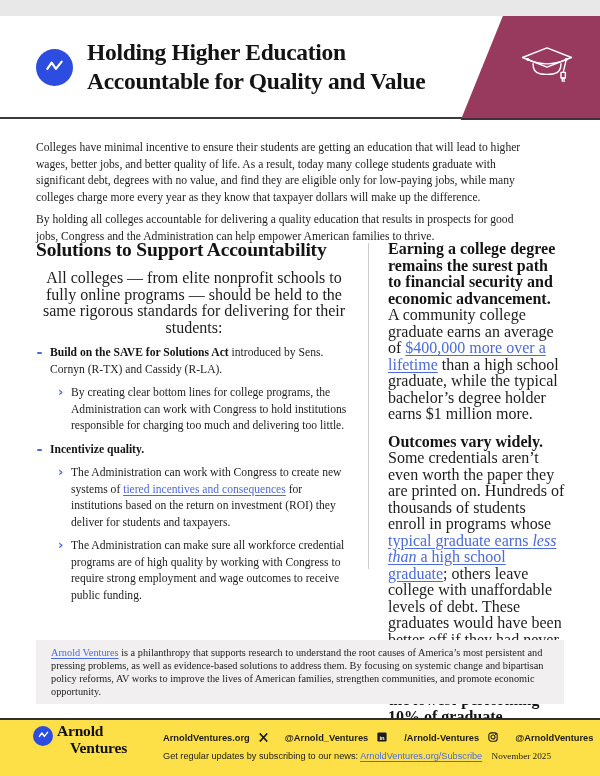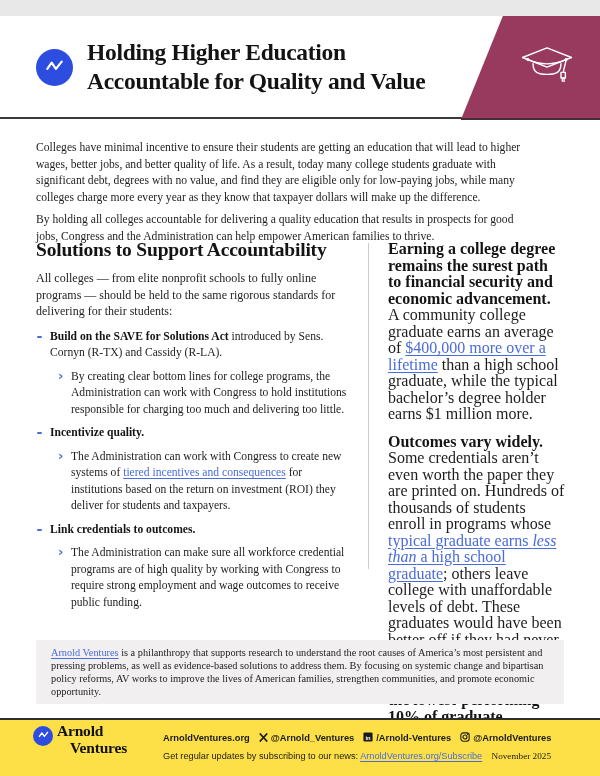--- a/index.html
+++ b/index.html
@@ -24,21 +24,21 @@
   .intro p + p{margin-top:6px;}
 
   
   .columns{position:absolute;left:36px;top:222px;width:528px;height:340px;}
   .left-col{position:absolute;left:0;top:0;width:316px;}
   .col-divider{position:absolute;left:332px;top:5px;width:1px;height:326px;background:#cccccc;}
   .right-col{position:absolute;left:352px;top:3px;width:177px;font-size:16px;line-height:16.5px;}
 
   .solutions-heading{margin:0 0 8px 0;font-size:19.5px;line-height:24px;font-weight:700;color:#141414;
           letter-spacing:-0.2px;}
-  .lede{margin:0 0 9px 0;font-size:12px;line-height:16.5px;}
+  .lede{margin:0 0 9px 0;font-size:16px;line-height:16.5px;text-align:center;}
 
   .bullet-item{position:relative;margin-top:7px;padding-left:14px;font-size:11.6px;line-height:16.5px;}
   .bullet-item .marker{position:absolute;left:1px;top:7px;width:5px;height:2.4px;background:#4a6bdc;
           border-radius:1px;}
   .sub-item{position:relative;margin-top:7px;padding-left:35px;font-size:11.6px;line-height:16.5px;}
   .sub-item .marker{position:absolute;left:22px;top:-1px;color:#4a6bdc;font-size:13px;font-weight:700;
           font-family:"DejaVu Sans",sans-serif;}
 
   .right-col .blk{margin:0;}
   .right-col .blk.gap{margin-top:11px;}
@@ -56,21 +56,21 @@
   .footer-rule{position:absolute;left:0;top:702px;width:600px;height:2px;background:#2f2f2f;}
   .footer{position:absolute;left:0;top:704px;width:600px;height:72px;background:#fde047;}
   .f-logo-badge{position:absolute;left:33px;top:6px;width:20px;height:20px;border-radius:50%;
           background:#2d4ce0;display:flex;align-items:center;justify-content:center;}
   .f-logo-text{position:absolute;left:57px;top:3px;font-weight:700;font-size:15.5px;line-height:16.5px;
           color:#111;letter-spacing:-0.2px;}
   .f-logo-line2{margin-left:13px;}
   .f-center{position:absolute;left:163px;top:12px;width:330px;
           font-family:"Liberation Sans","DejaVu Sans",sans-serif;font-size:9.3px;color:#1a1a1a;}
   .f-line1{display:flex;align-items:center;gap:9px;font-weight:700;white-space:nowrap;}
-  .f-line1 .grp{display:flex;align-items:center;gap:3px;}
+  .f-line1 .grp{display:flex;align-items:center;gap:17px;}
   .f-line2{margin-top:7px;font-size:9.2px;font-weight:400;white-space:nowrap;}
   .f-date{position:absolute;right:49px;top:31px;font-family:Liberation Serif, serif;
           font-size:9.2px;color:#1a1a1a;}
   .icn{display:inline-block;vertical-align:middle;}
 </style>
 </head>
 <body>
 
 <div class="page">
 
@@ -121,24 +121,20 @@
         <span class="marker">›</span>
         <span><span>By creating clear bottom lines for college programs, the Administration can work with Congress to hold institutions responsible for charging too much and delivering too little.</span></span>
       </div>
       <div class="bullet-item">
         <span class="marker"></span>
         <span><span class="b">Incentivize quality.</span></span>
       </div>
       <div class="sub-item">
         <span class="marker">›</span>
         <span><span>The Administration can work with Congress to create new systems of </span><a class="lnk" href="#">tiered incentives and consequences</a><span> for institutions based on the return on investment (ROI) they deliver for students and taxpayers.</span></span>
-      </div>
-      <div class="bullet-item">
-        <span class="marker"></span>
-        <span><span class="b">Link credentials to outcomes.</span></span>
       </div>
       <div class="sub-item">
         <span class="marker">›</span>
         <span><span>The Administration can make sure all workforce credential programs are of high quality by working with Congress to require strong employment and wage outcomes to receive public funding.</span></span>
       </div>
     </div>
 
     <div class="col-divider"></div>
 
     <div class="right-col">

